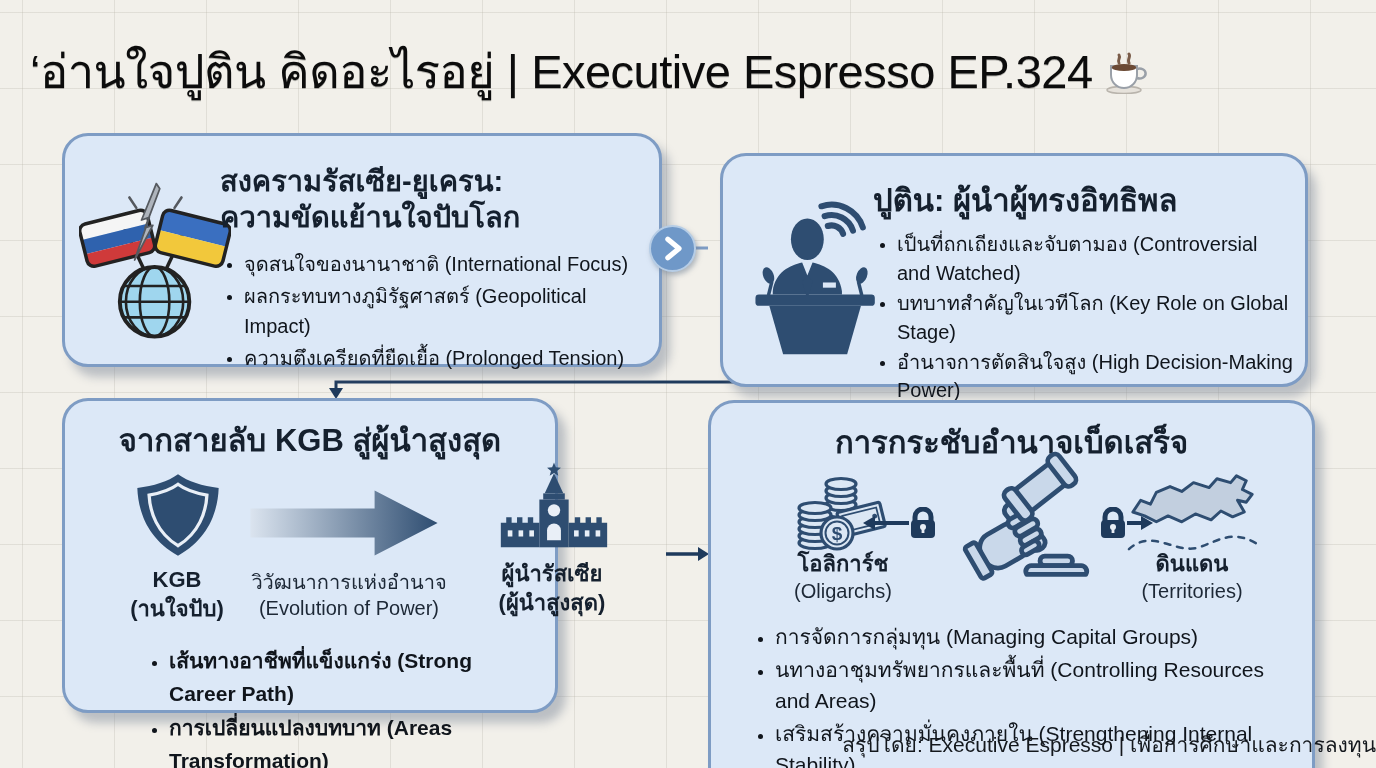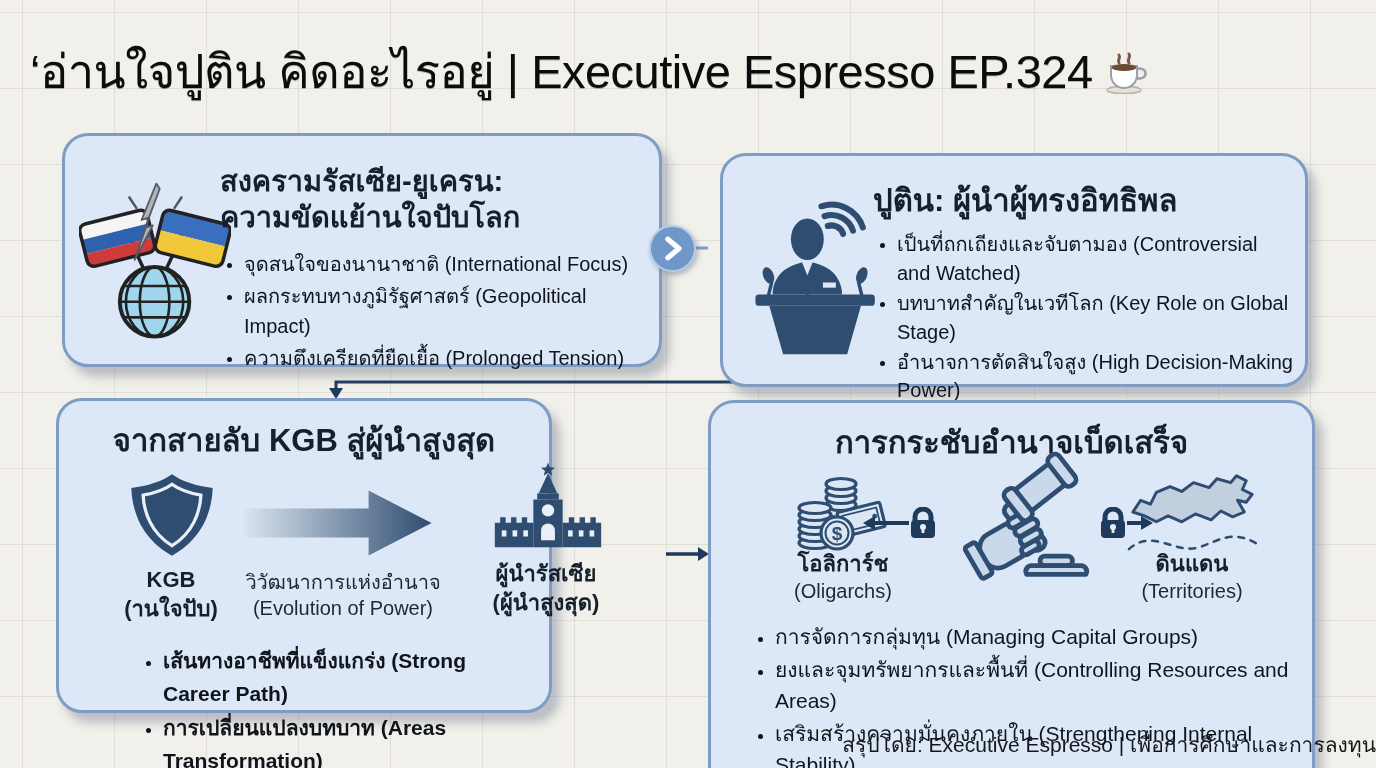--- a/index.html
+++ b/index.html
@@ -23,21 +23,21 @@
   }
   .main-title .coffee { display:inline-block; vertical-align:-6px; margin-left:10px; }
 
   .box {
     position:absolute; background:#dce8f7;
     border:3px solid #7e9cc4; border-radius:26px;
     box-shadow:8px 10px 10px rgba(120,130,148,.45);
   }
   .box-war   { left:62px;  top:133px; width:600px; height:234px; }
   .box-putin { left:720px; top:133px; width:588px; height:234px;margin-top:20px; }
-  .box-kgb   { left:56px;  top:398px; width:496px; height:315px;padding-left:40px; }
+  .box-kgb   { left:62px;  top:398px; width:496px; height:315px;padding-left:40px; }
   .box-power { left:708px; top:400px; width:607px; height:405px; }
 
   .abs { position:absolute; }
 
   .box-title { font-weight:800; color:#15202e; line-height:1.24; }
   .title-center { left:0; right:0; top:14px; text-align:center; font-size:31px; font-weight:800; color:#15202e; }
 
   .bullets { list-style:disc outside; padding-left:24px; color:#10151c; }
   .bullets li { margin:2px 0; }
   .bullets li::marker { font-size:.85em; color:#10151c; }
@@ -349,20 +349,20 @@
     <div class="abs icon-label power-money-label">
       <div class="lbl-bold">โอลิการ์ช</div>
       <div class="lbl-reg">(Oligarchs)</div>
     </div>
     <div class="abs icon-label power-map-label">
       <div class="lbl-bold">ดินแดน</div>
       <div class="lbl-reg">(Territories)</div>
     </div>
     <ul class="abs bullets power-bullets">
       <li>การจัดการกลุ่มทุน (Managing Capital Groups)</li>
-      <li>ยงและจุมทรัพยากรและพื้นที่ (Controlling Resources and Areas)</li>
+      <li>นทางอาชุมทรัพยากรและพื้นที่ (Controlling Resources and Areas)</li>
       <li>เสริมสร้างความมั่นคงภายใน (Strengthening Internal Stability)</li>
     </ul>
   </section>
 
   <div class="footer">สรุปโดย: Executive Espresso | เพื่อการศึกษาและการลงทุน</div>
 
 </div>
 
 </body></html>

